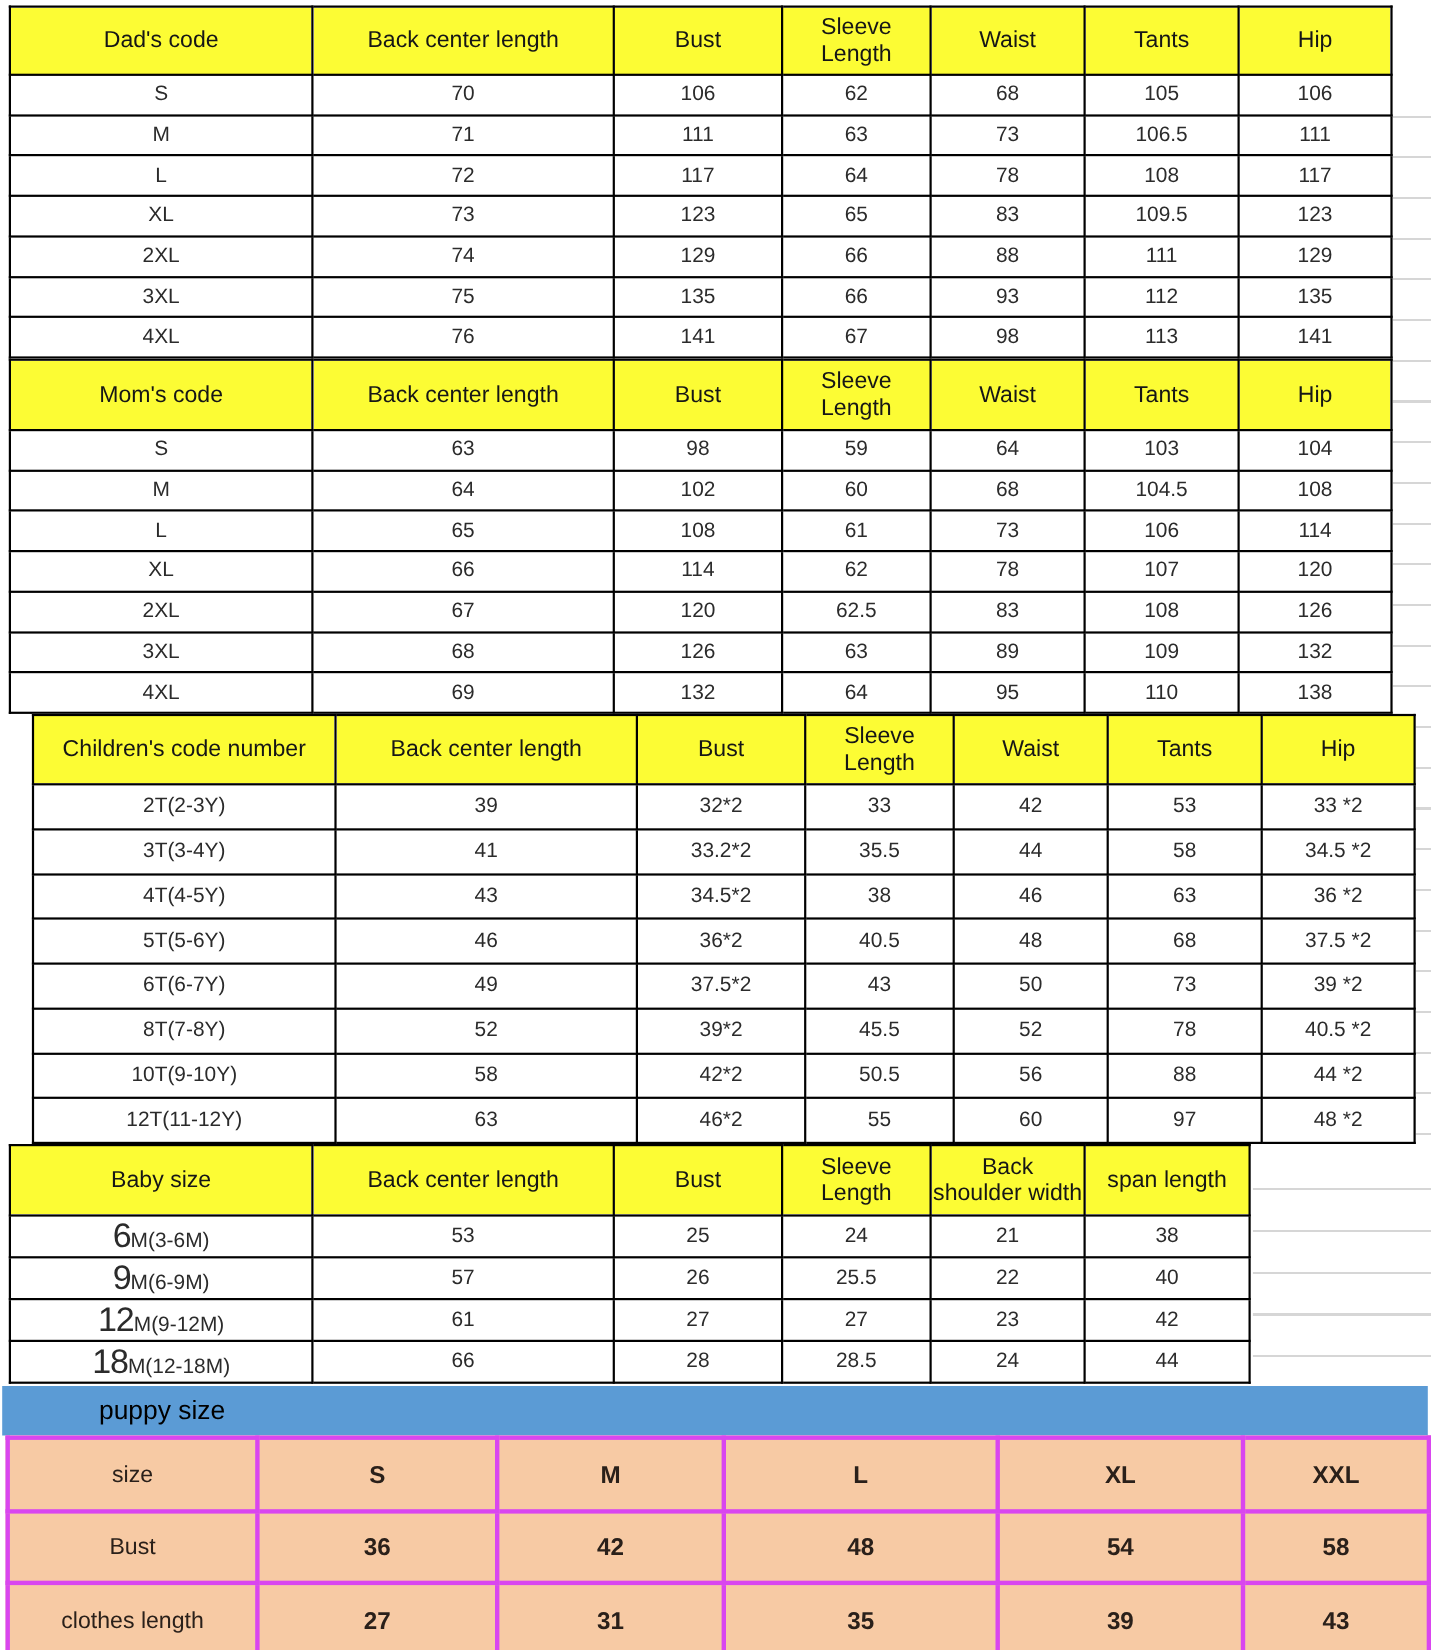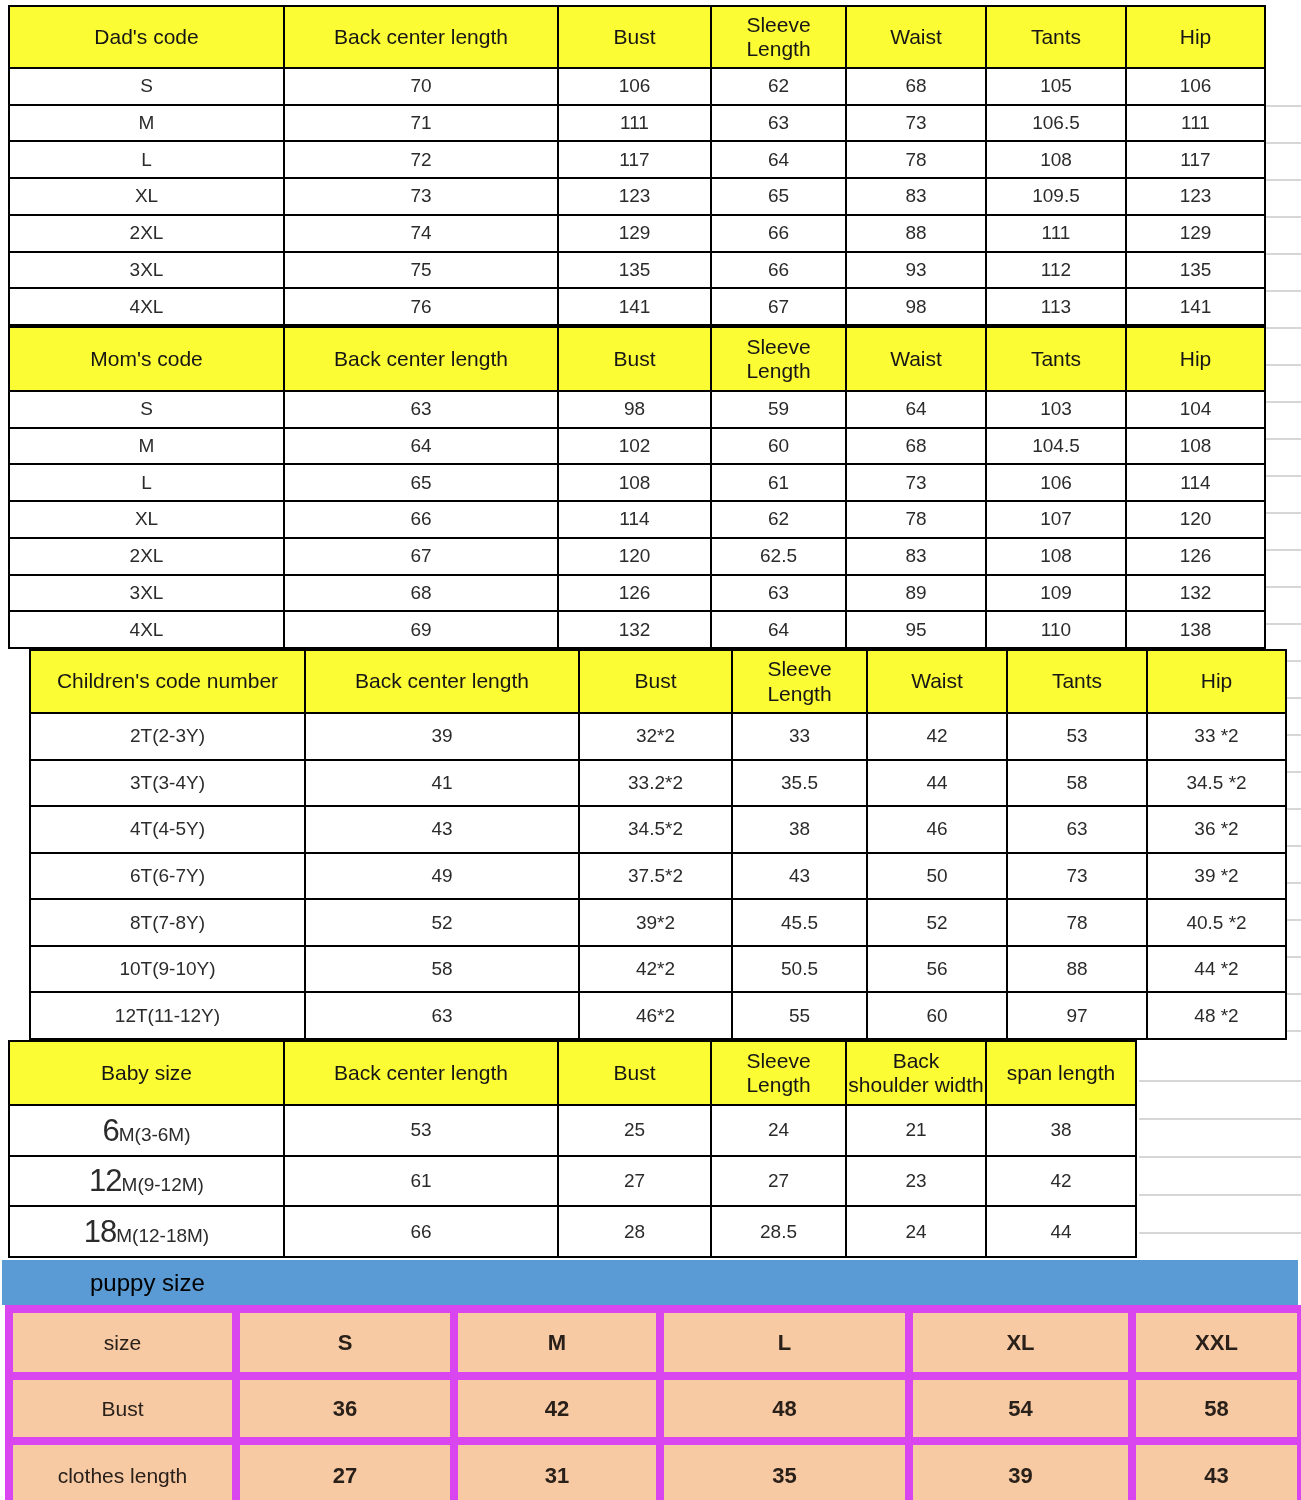--- a/index.html
+++ b/index.html
@@ -33,21 +33,21 @@
 
   td.baby-label{text-align:left;padding-left:1px;}
   td.baby-label .big{font-size:31px;line-height:1;letter-spacing:-1px;}
   td.baby-label span{vertical-align:baseline;}
 
   .puppy-bar{position:absolute;left:2px;top:1260px;width:1296px;height:45px;background:#5b9bd5;
              display:flex;align-items:center;}
   .puppy-bar span{margin-left:88px;font-size:24px;color:#000000;}
 
   #t-puppy{position:absolute;left:5px;top:1305px;width:1292px;height:190px;border-collapse:collapse;table-layout:fixed;background:#f7caa4;}
-  #t-puppy td{border:8px solid #d946ef;text-align:center;vertical-align:middle;color:#2a201a;margin-left:38px;}
+  #t-puppy td{border:4px solid #d946ef;text-align:center;vertical-align:middle;color:#2a201a;margin-left:38px;}
   #t-puppy tr:nth-child(1){height:67px;}
   #t-puppy tr:nth-child(2){height:65px;}
   #t-puppy tr:nth-child(3){height:70px;}
   #t-puppy td.p-label{font-size:21px;font-weight:normal;}
   #t-puppy td.p-value{font-size:22px;font-weight:bold;}
 </style>
 </head>
 <body>
 
 <div class="sheet">
@@ -277,20 +277,29 @@
         <tr>
           <td class="c-blue">4T(4-5Y)</td>
           <td class="c-blue">43</td>
           <td class="c-blue">34.5*2</td>
           <td class="c-blue">38</td>
           <td class="c-blue">46</td>
           <td class="c-blue">63</td>
           <td class="c-black">36 *2</td>
         </tr>
         <tr>
+          <td class="c-blue">5T(5-6Y)</td>
+          <td class="c-blue">46</td>
+          <td class="c-blue">36*2</td>
+          <td class="c-blue">40.5</td>
+          <td class="c-blue">48</td>
+          <td class="c-blue">68</td>
+          <td class="c-black">37.5 *2</td>
+        </tr>
+        <tr>
           <td class="c-blue">6T(6-7Y)</td>
           <td class="c-blue">49</td>
           <td class="c-blue">37.5*2</td>
           <td class="c-blue">43</td>
           <td class="c-blue">50</td>
           <td class="c-blue">73</td>
           <td class="c-black">39 *2</td>
         </tr>
         <tr>
           <td class="c-navy">8T(7-8Y)</td>
@@ -344,20 +353,28 @@
         </tr>
       </thead>
     <tbody>
         <tr>
           <td class="baby-label"><span class="big">6</span><span>M(3-6M)</span></td>
           <td>53</td>
           <td>25</td>
           <td>24</td>
           <td>21</td>
           <td>38</td>
+        </tr>
+        <tr>
+          <td class="baby-label"><span class="big">9</span><span>M(6-9M)</span></td>
+          <td>57</td>
+          <td>26</td>
+          <td>25.5</td>
+          <td>22</td>
+          <td>40</td>
         </tr>
         <tr>
           <td class="baby-label"><span class="big">12</span><span>M(9-12M)</span></td>
           <td>61</td>
           <td>27</td>
           <td>27</td>
           <td>23</td>
           <td>42</td>
         </tr>
         <tr>

